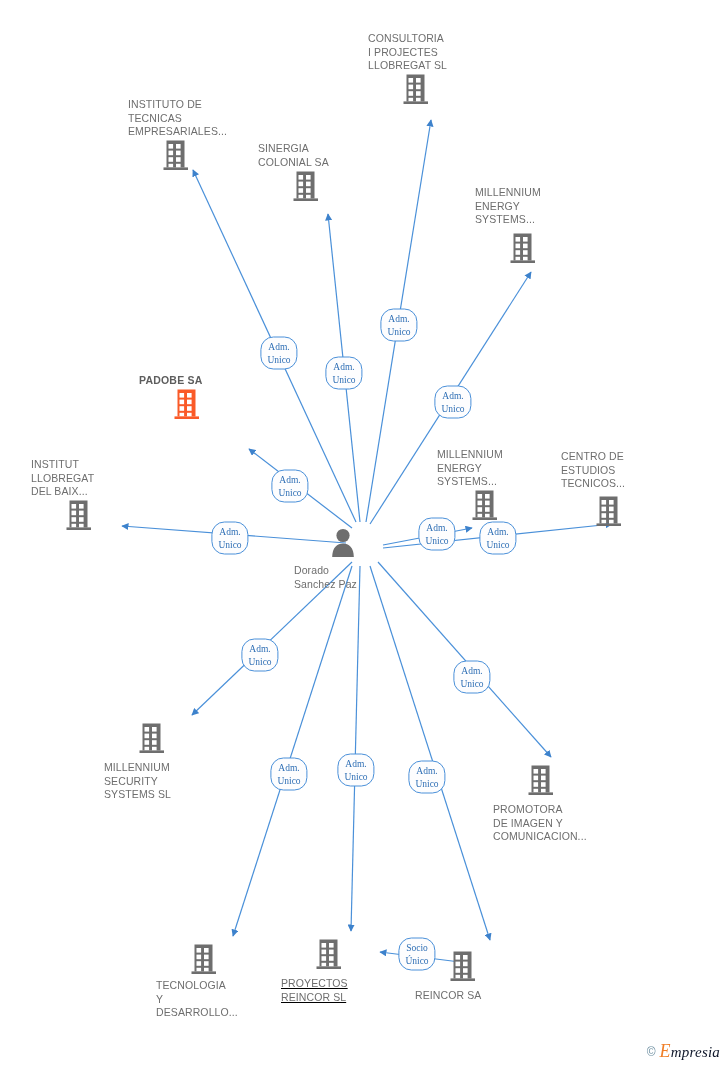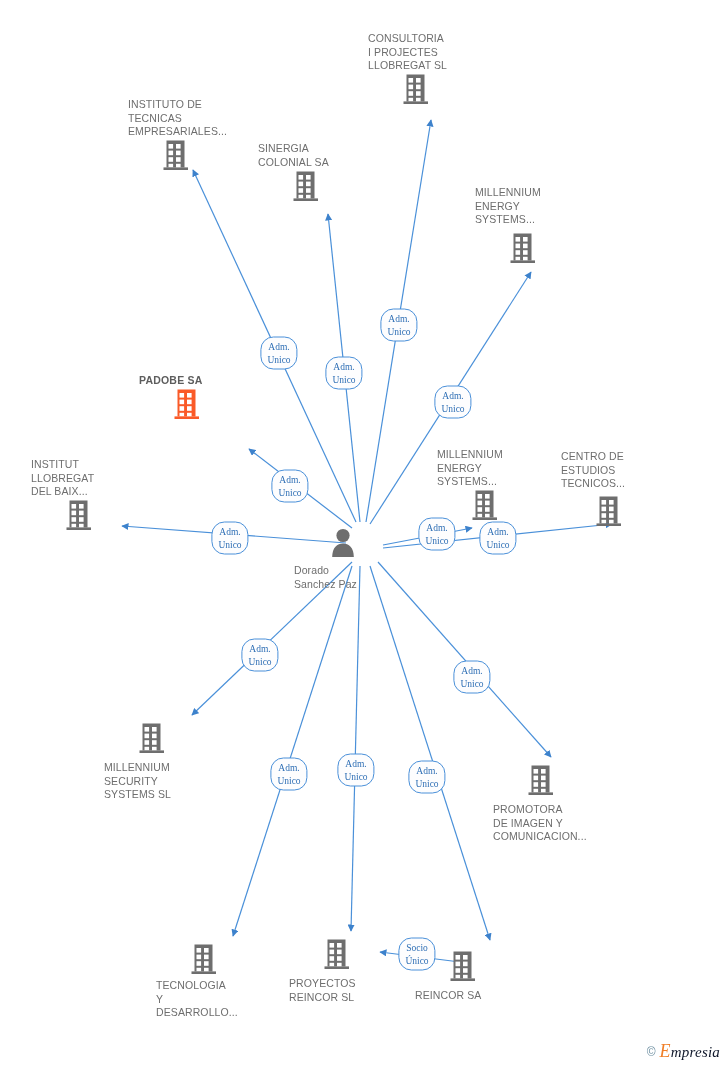--- a/index.html
+++ b/index.html
@@ -244,21 +244,21 @@
           <rect x="5.5" y="18.2" width="4.6" height="4.6" fill="#fff"></rect>
           <rect x="13" y="18.2" width="4.6" height="4.6" fill="#fff"></rect>
           <rect x="13" y="24.799999999999997" width="4.6" height="4.6" fill="#fff"></rect>
     <rect x="5.5" y="24.8" width="4.6" height="3.7" fill="#fff"></rect>
     <rect x="0.5" y="28.4" width="24.5" height="2.6" fill="#6e6e6e"></rect>
   </svg></span>
       <div class="lbl" style="width: 140px; margin-left: -70px; position: relative; left: 50%; margin-top: 0;">TECNOLOGIA
 Y
 DESARROLLO...</div>
     </div>
-    <div class="node" style="left: 359px; top: 938px;">
+    <div class="node" style="left: 351px; top: 938px; text-decoration: underline;">
       <span class="ico"><svg width="28" height="32" viewBox="0 0 28 32" xmlns="http://www.w3.org/2000/svg">
     <rect x="3.5" y="1.5" width="18" height="27" fill="#6e6e6e"></rect>
     <rect x="5.5" y="5" width="4.6" height="4.6" fill="#fff"></rect>
           <rect x="13" y="5" width="4.6" height="4.6" fill="#fff"></rect>
           <rect x="5.5" y="11.6" width="4.6" height="4.6" fill="#fff"></rect>
           <rect x="13" y="11.6" width="4.6" height="4.6" fill="#fff"></rect>
           <rect x="5.5" y="18.2" width="4.6" height="4.6" fill="#fff"></rect>
           <rect x="13" y="18.2" width="4.6" height="4.6" fill="#fff"></rect>
           <rect x="13" y="24.799999999999997" width="4.6" height="4.6" fill="#fff"></rect>
     <rect x="5.5" y="24.8" width="4.6" height="3.7" fill="#fff"></rect>

